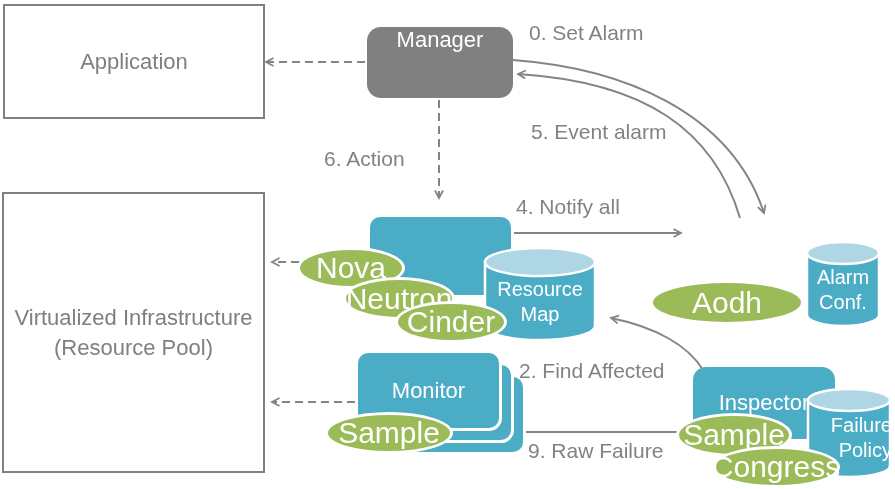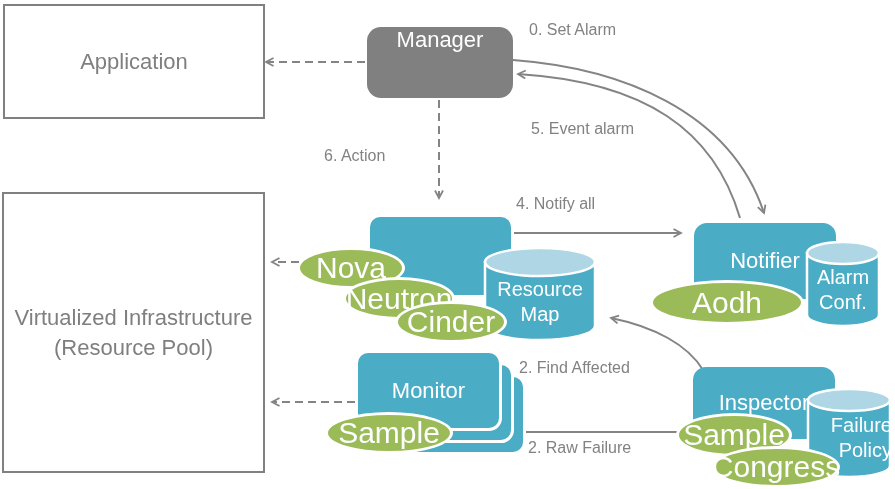--- a/index.html
+++ b/index.html
@@ -30,21 +30,21 @@
   }
   .cyl{position:absolute;}
   .cyl svg{display:block;}
   .cyl-body{fill:var(--node-blue);stroke:#fff;stroke-width:2.5;}
   .cyl-top{fill:var(--cylinder-top-blue);stroke:#fff;stroke-width:2.5;}
   .cyl-text{
     position:absolute;left:0;right:0;text-align:center;color:#fff;
     font-size:20px;line-height:25px;
   }
   .flow-label{
-    position:absolute;color:var(--label-gray);font-size:16px;white-space:nowrap;
+    position:absolute;color:var(--label-gray);font-size:21px;white-space:nowrap;
   }
   #arrow-layer{position:absolute;left:0;top:0;}
   .arrow-line{stroke:var(--line-gray);stroke-width:2;fill:none;}
   .dashed{stroke-dasharray:8 5;}
   .arrow-head{stroke:var(--line-gray);stroke-width:1.8;fill:none;}
 </style>
 </head>
 <body>
 
 <div id="canvas">
@@ -80,23 +80,20 @@
   </svg>
 
   <div class="node stack" style="left:367px;top:214px;width:147px;height:84px;"></div>
 
   <div class="node stack" style="left:379px;top:374px;width:147px;height:81px;"></div>
   <div class="node stack" style="left:367px;top:362px;width:147px;height:81px;"></div>
   <div class="node stack" style="left:355px;top:350px;width:147px;height:81px;">
     <span>Monitor</span>
   </div>
 
-  <div class="node" style="left:694px;top:223px;width:142px;height:76px;">
-    <span>Notifier</span>
-  </div>
   <div class="node" style="left:693px;top:367px;width:142px;height:72px;">
     <span>Inspector</span>
   </div>
 
   <div class="cyl" style="left:805px;top:240px;width:76px;height:90px;">
     <svg width="76" height="90" viewBox="0 0 76 90">
       <path class="cyl-body" d="M2,13 L2,75 A36,11 0 0 0 74,75 L74,13 Z"></path>
       <ellipse class="cyl-top" cx="38" cy="13" rx="36" ry="11"></ellipse>
     </svg>
     <div class="cyl-text" style="top:25px;">
@@ -147,15 +144,15 @@
   </div>
   <div class="ellipse" style="left:712px;top:446px;width:128px;height:42px;">
     <span>Congress</span>
   </div>
 
   <div class="flow-label" style="left:529px;top:21px;">0. Set Alarm</div>
   <div class="flow-label" style="left:324px;top:121px;margin-top:26px;">6. Action</div>
   <div class="flow-label" style="left:531px;top:120px;">5. Event alarm</div>
   <div class="flow-label" style="left:516px;top:195px;">4. Notify all</div>
   <div class="flow-label" style="left:519px;top:359px;">2. Find Affected</div>
-  <div class="flow-label" style="left:528px;top:439px;">2. Raw Failure</div>
+  <div class="flow-label" style="left:528px;top:439px;">9. Raw Failure</div>
 
 </div>
 
 </body></html>

